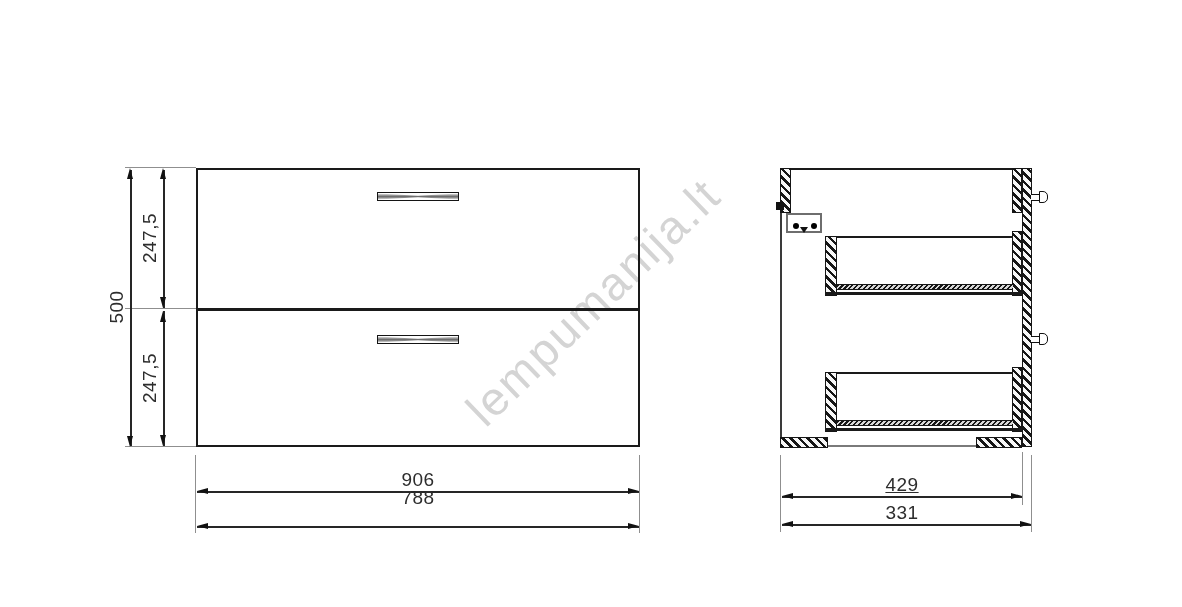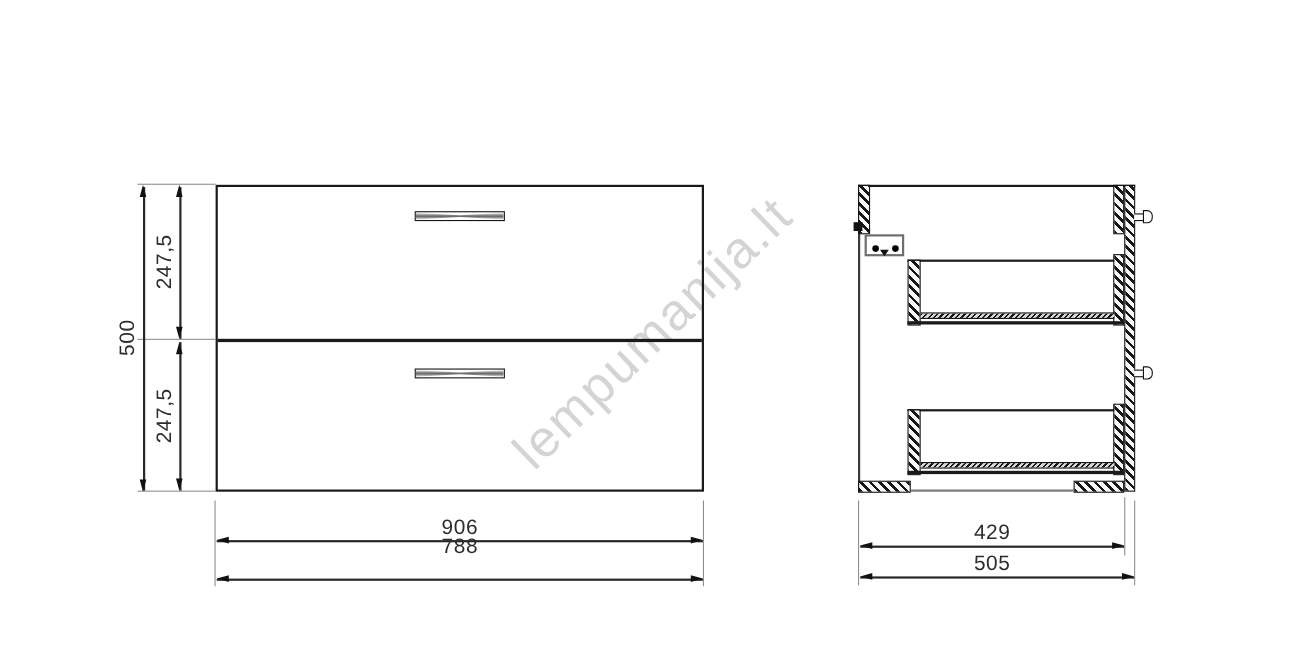--- a/index.html
+++ b/index.html
@@ -128,21 +128,21 @@
     <div class="shandle-stem draw" style="left:1031px;top:336px;"></div>
     <div class="shandle-cap draw" style="left:1039px;top:333px;"></div>
 
     <div class="ext draw" style="left:780px;top:455px;width:1px;height:77px;"></div>
     <div class="ext draw" style="left:1022px;top:452px;width:1px;height:53px;"></div>
     <div class="ext draw" style="left:1031px;top:455px;width:1px;height:77px;"></div>
 
     <div class="dim draw" style="left:782px;top:496px;width:240px;height:1.5px;"></div>
     <div class="arr arr-left draw" style="left:782px;top:493px;"></div>
     <div class="arr arr-right draw" style="left:1011px;top:493px;"></div>
-    <div class="dim-label draw" style="left:872px;top:475px;">429</div>
+    <div class="dim-label draw" style="left:872px;top:475px;text-decoration:underline;">429</div>
 
     <div class="dim draw" style="left:782px;top:524px;width:249px;height:1.5px;"></div>
     <div class="arr arr-left draw" style="left:782px;top:521px;"></div>
     <div class="arr arr-right draw" style="left:1020px;top:521px;"></div>
-    <div class="dim-label draw" style="left:872px;top:503px;">505</div>
+    <div class="dim-label draw" style="left:872px;top:503px;">331</div>
   </div>
 
 </div>
 
 </body></html>

